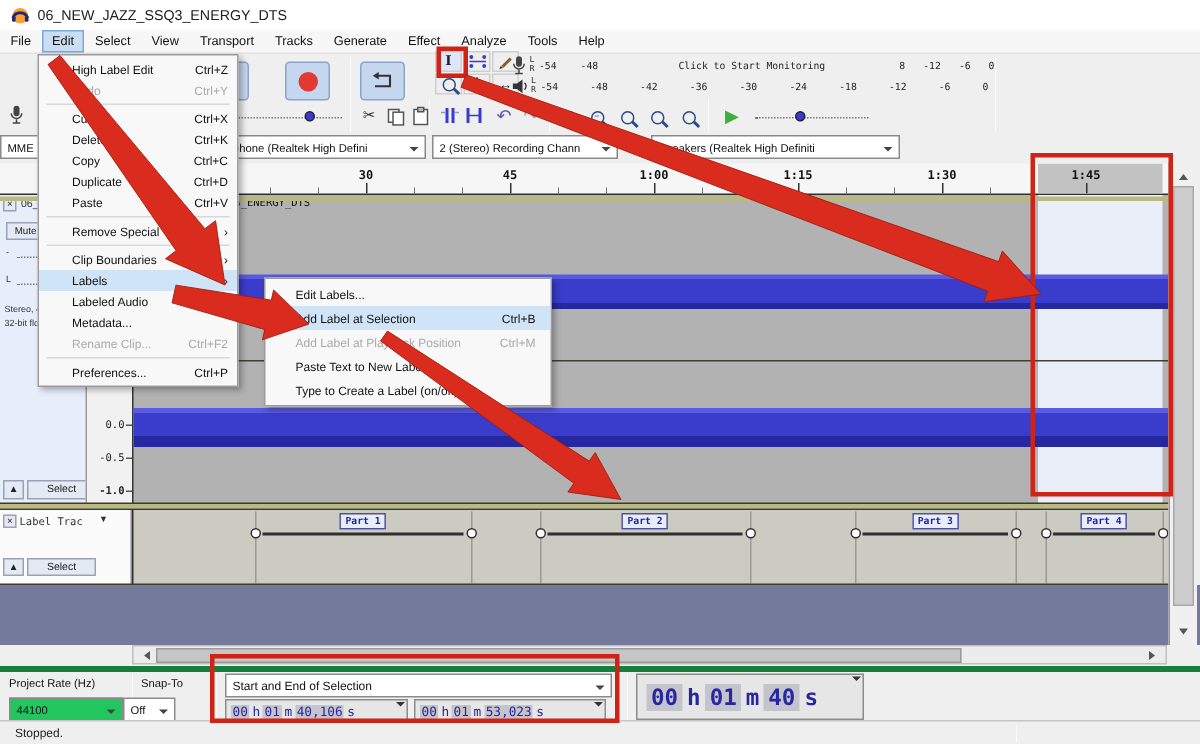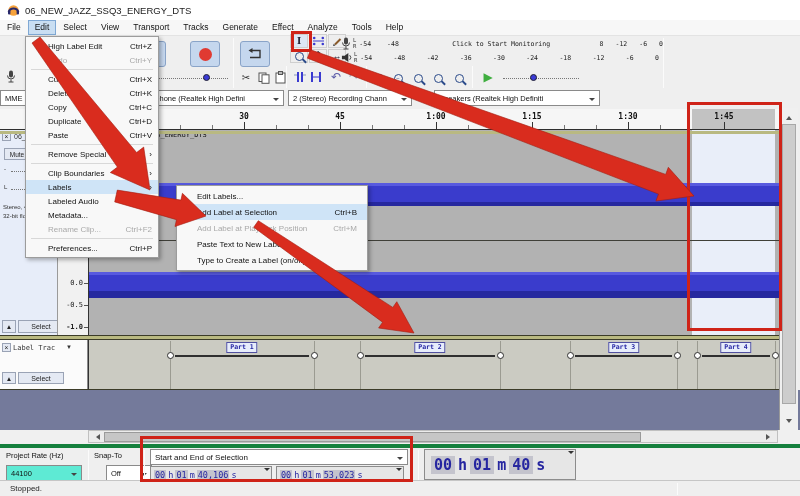--- a/index.html
+++ b/index.html
@@ -424,26 +424,26 @@
         </div>
       <div class="hthumb"></div>
       <div class="sbtn" style="right:1px;top:0;width:13px;height:11px">
           <span class="car-rt"></span>
         </div>
     </div>
   </div>
 
   <div class="bpanel">
     <div class="blabel" style="left:6px;top:3px">Project Rate (Hz)</div>
-    <div class="combo" style="left:6px;top:17px;width:76px;background:#5eead4">
+    <div class="combo" style="left:6px;top:17px;width:76px;background:#22c55e">
         <span>44100</span>
       </div>
     <div class="vsep" style="left:88px;top:2px;height:32px"></div>
     <div class="blabel" style="left:94px;top:3px">Snap-To</div>
-    <div class="combo" style="left:106px;top:17px;width:46px;background:#fff">
+    <div class="combo" style="left:82px;top:17px;width:35px;background:#fff">
         <span>Off</span>
       </div>
     <div class="vsep" style="left:144px;top:2px;height:32px"></div>
     <div class="combo" style="left:150px;top:1px;width:258px;background:#fff;font-size:8px">
         <span>Start and End of Selection</span>
       </div>
     <div class="tfield" style="left:150px;top:18px;width:122px;height:17px" id="selstart">
         <span class="chip">00</span>
         <span class="tlabel">h</span>
         <span class="chip">01</span>

